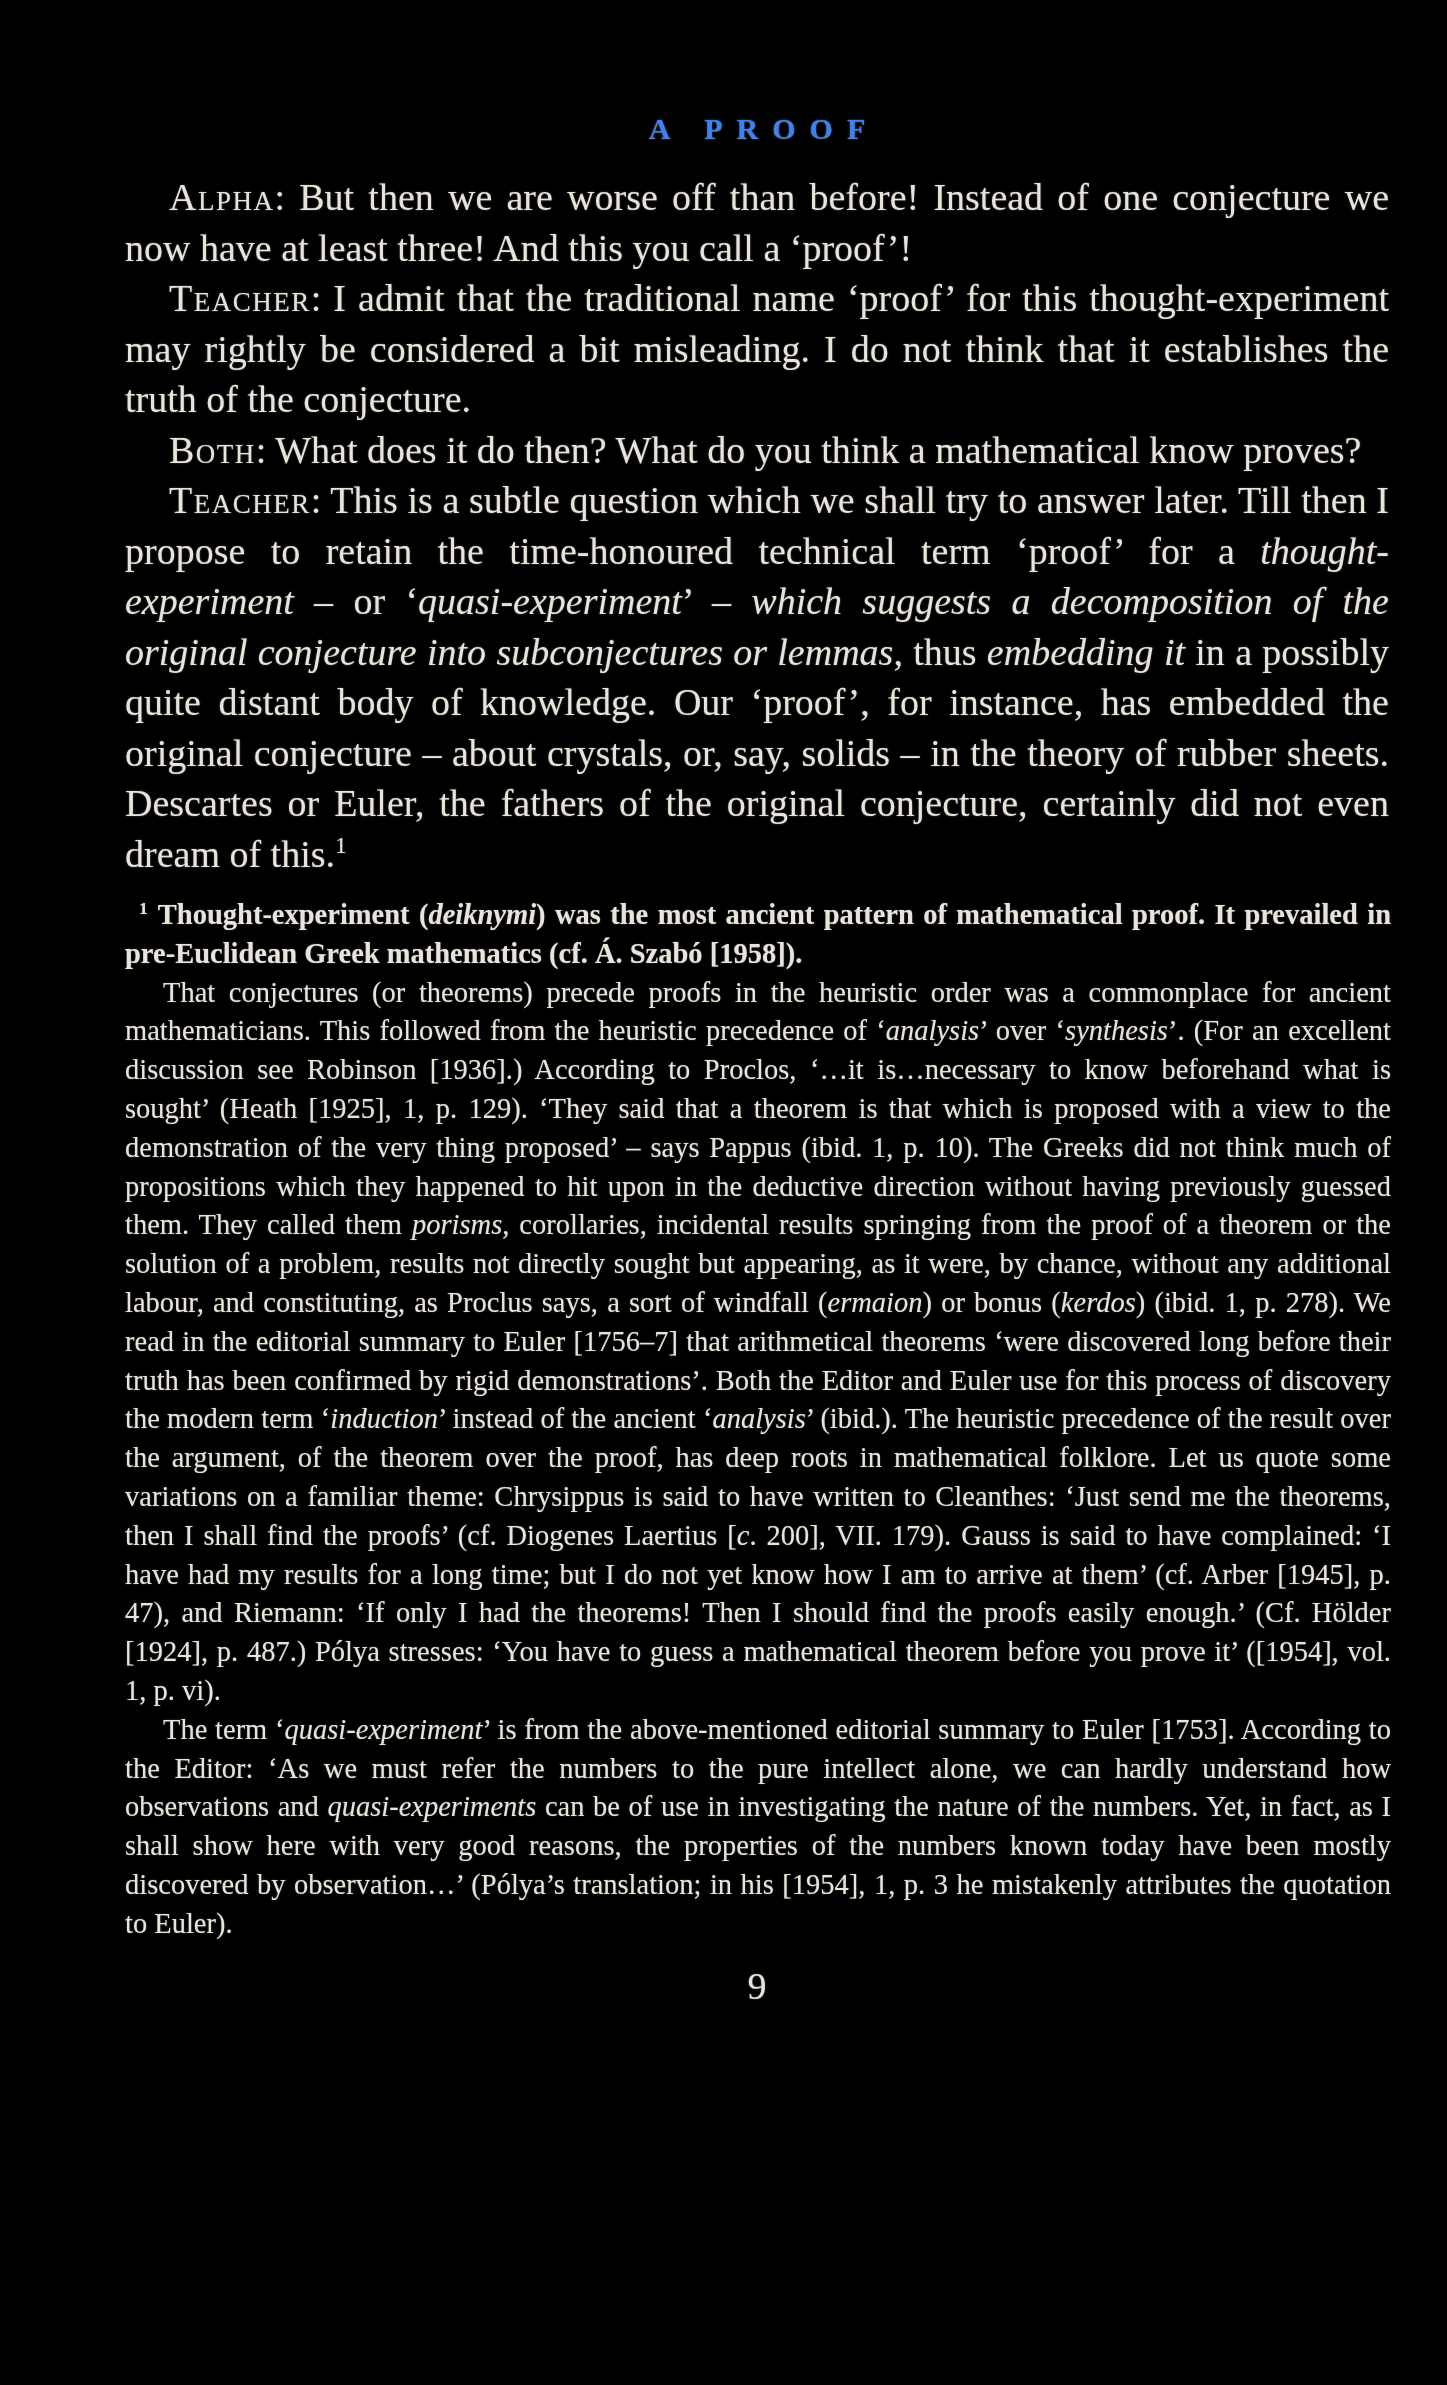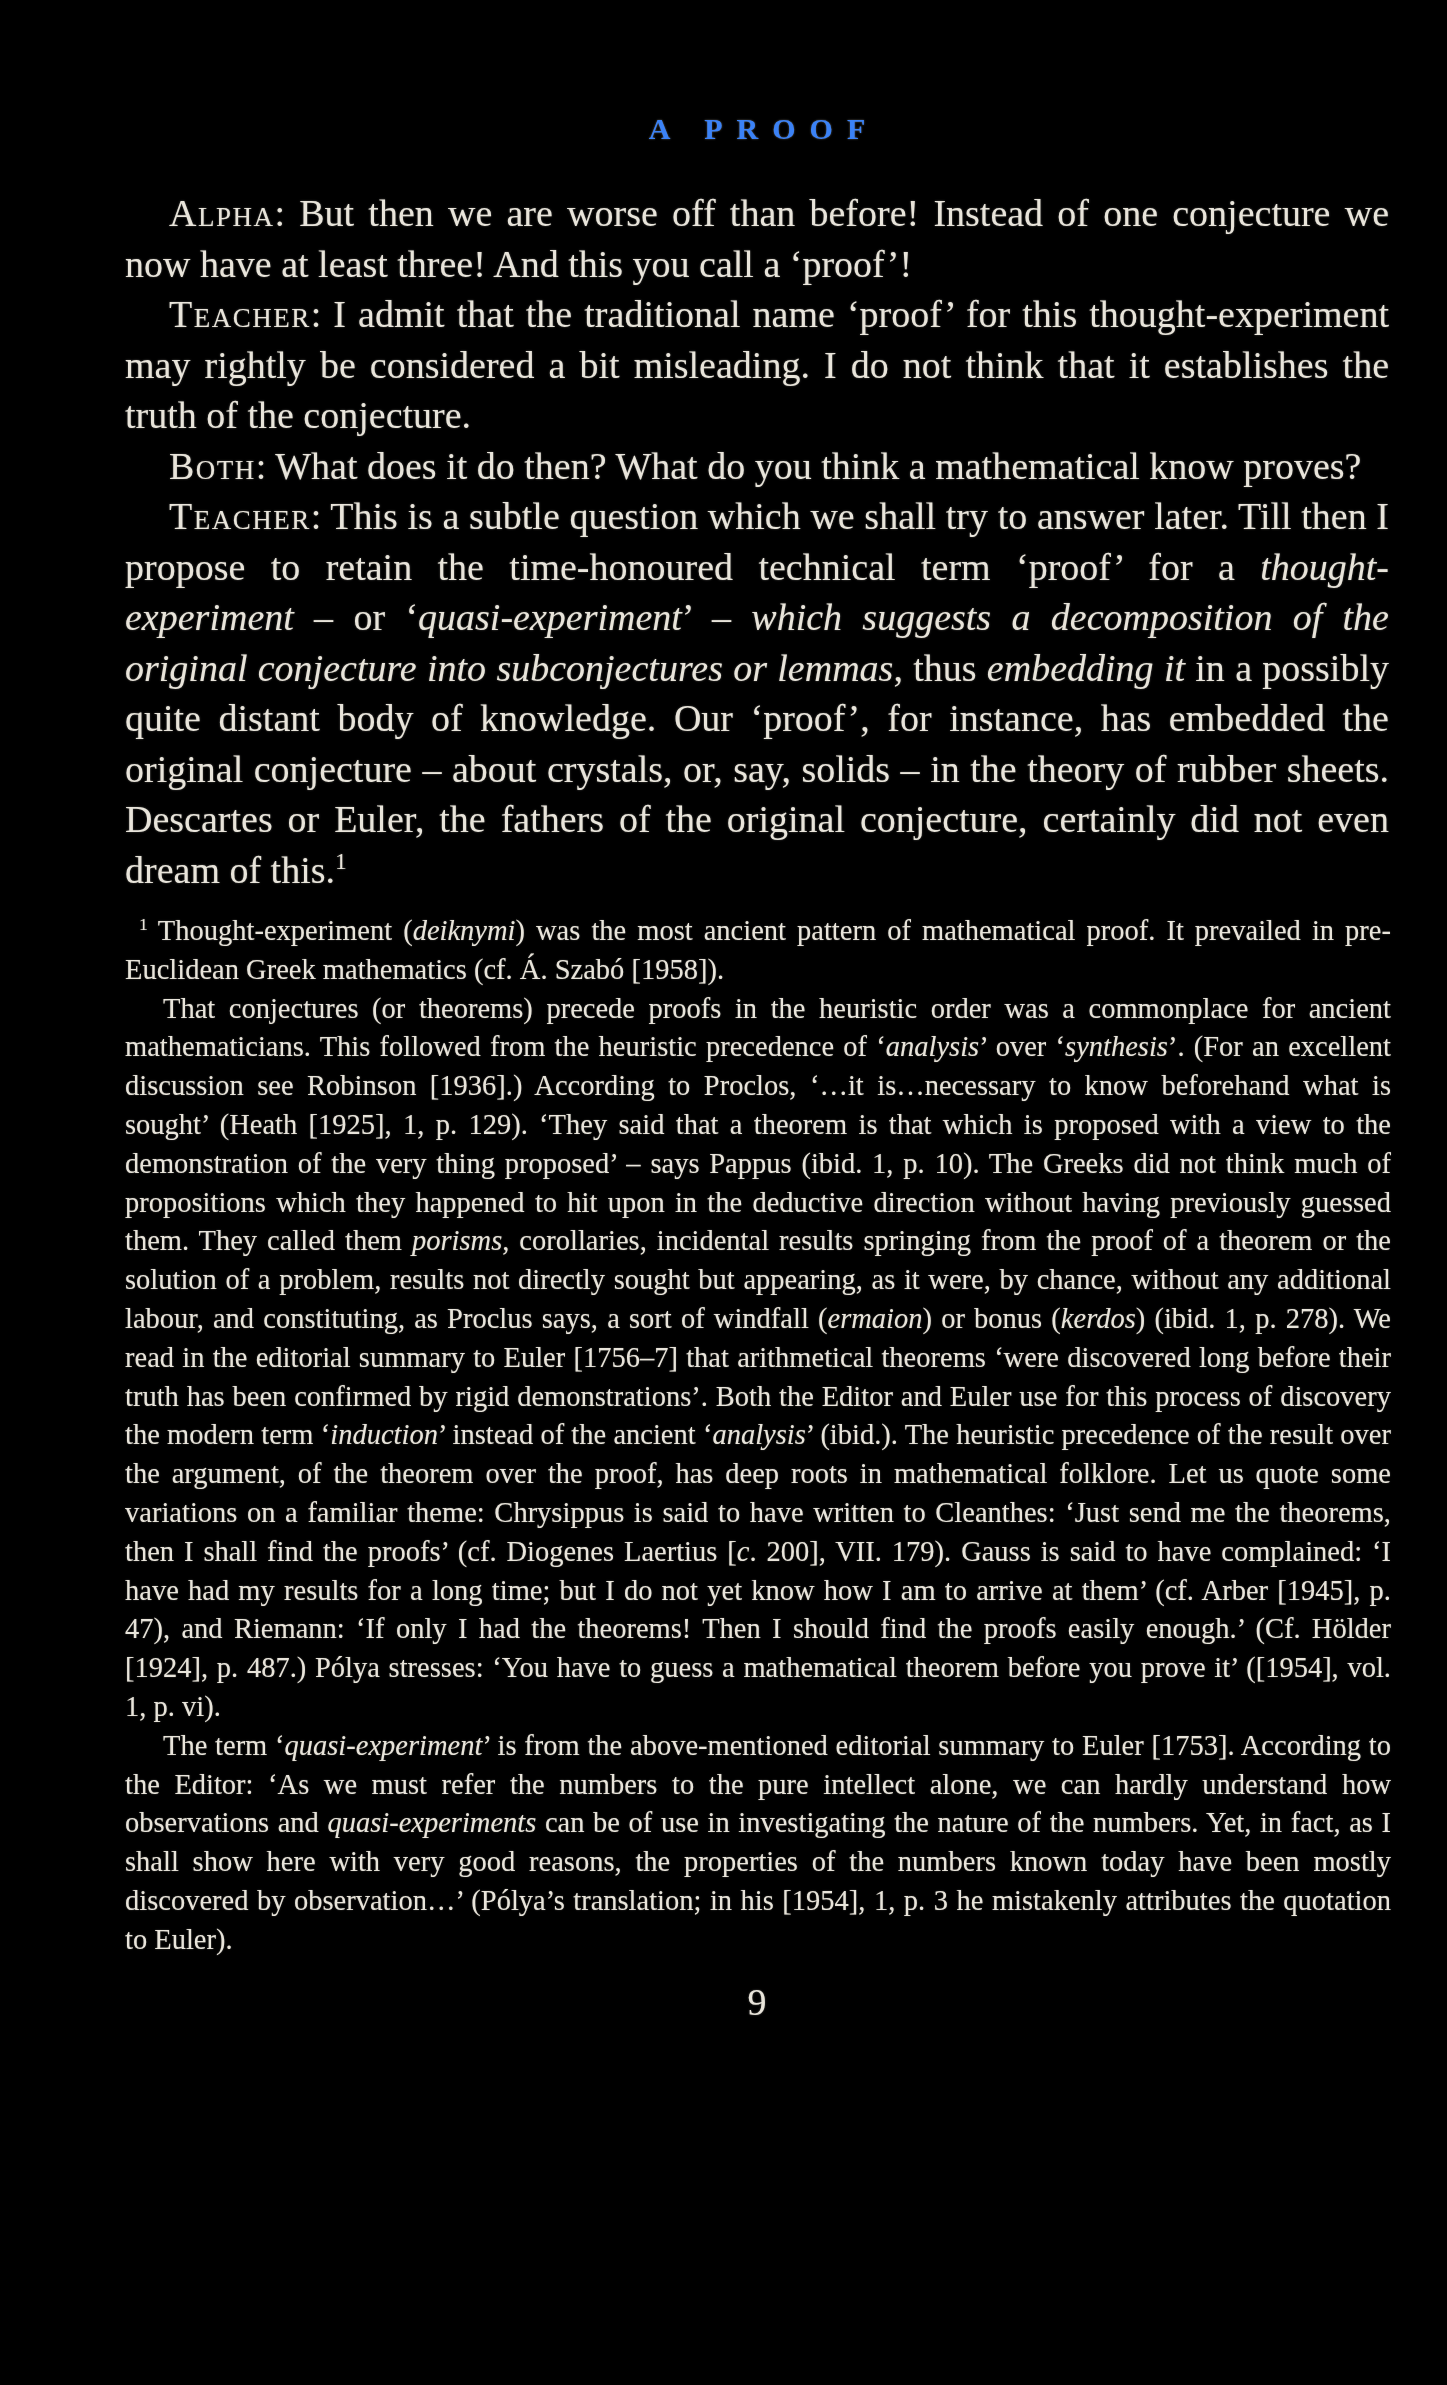--- a/index.html
+++ b/index.html
@@ -25,21 +25,21 @@
   .running-head {
     text-align: center;
     font-size: 30px;
     font-weight: bold;
     letter-spacing: 14px;
     text-indent: 14px;
     color: #3b82f6;
     text-shadow: 0 0 2px rgba(235,231,222,0.45);
   }
   .main-text {
-    margin-top: 42px;
+    margin-top: 26px;
     width: 1264px;
     text-align: justify;
     font-size: 38px;
     line-height: 50.5px;
     text-shadow: 0 0 2px rgba(235,231,222,0.4);
   }
   .dia {
     margin: 0;
     text-indent: 44px;
   }
@@ -56,21 +56,21 @@
   }
   .footnote {
     margin-top: 17px;
     width: 1266px;
     text-align: justify;
     font-size: 28.5px;
     line-height: 38.8px;
     text-shadow: 0 0 1.5px rgba(235,231,222,0.4);
   }
   .fn { margin: 0; }
-  .fn-first { text-indent: 14px; }
+  .fn-first { text-indent: 14px; font-weight: bold; }
   .fn-indent { text-indent: 38px; }
   .fn-mark { margin-right: 10px; }
   .page-number {
     margin-top: 20px;
     width: 1264px;
     text-align: center;
     font-size: 38px;
     text-shadow: 0 0 2px rgba(235,231,222,0.4);
   }
 </style>

